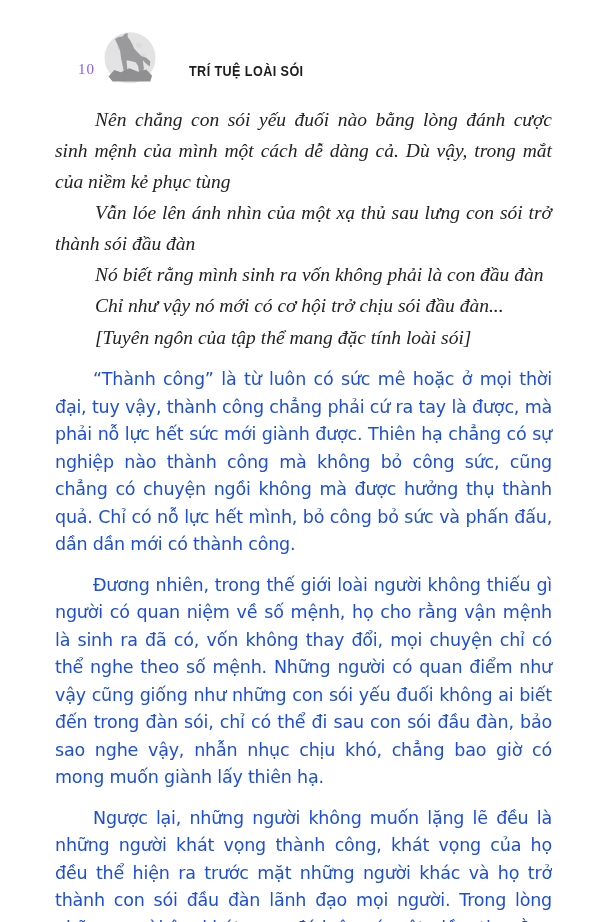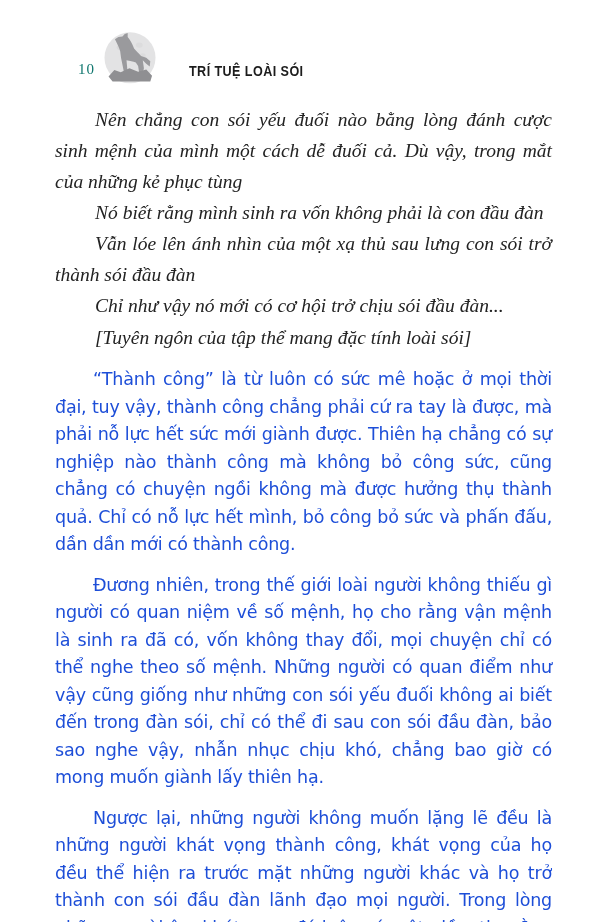--- a/index.html
+++ b/index.html
@@ -12,21 +12,21 @@
     font-family:"DejaVu Sans",sans-serif;
     box-sizing:border-box;
   }
   
   .hdr{
     position:absolute;top:28px;left:78px;right:60px;
     display:flex;align-items:flex-end;height:60px;
   }
   .pagenum{
     font-family:"Liberation Serif",serif;
-    font-size:15px;color:#0f766e;
+    font-size:15px;color:#8b5cf6;
     margin:8px 6px 10px 0;letter-spacing:1px;
   }
   .logo{width:58px;height:58px;flex:0 0 auto;display:block;}
   .booktitle{
     font-family:"Liberation Sans",sans-serif;
     font-weight:bold;font-size:15px;color:#1c1c1c;
     letter-spacing:.5px;
     transform:scaleX(.84);transform-origin:left bottom;
     margin:0 0 9px 30px;white-space:nowrap;
   }
@@ -92,23 +92,23 @@
 
       <path fill="#8f8f92" d="
         M13,80 L23,69 34,73 49,66 64,72 78,68 88,79
         L85,89 20,89 Z"></path>
     </svg>
 
     <span class="booktitle">TRÍ TUỆ LOÀI SÓI</span>
   </header>
 
   <section class="epigraph">
-    <p>Nên chẳng con sói yếu đuối nào bằng lòng đánh cược sinh mệnh của mình một cách dễ đuối cả. Dù vậy, trong mắt của những kẻ phục tùng</p>
+    <p>Nên chẳng con sói yếu đuối nào bằng lòng đánh cược sinh mệnh của mình một cách dễ dàng cả. Dù vậy, trong mắt của niềm kẻ phục tùng</p>
+    <p>Vẫn lóe lên ánh nhìn của một xạ thủ sau lưng con sói trở thành sói đầu đàn</p>
     <p>Nó biết rằng mình sinh ra vốn không phải là con đầu đàn</p>
-    <p>Vẫn lóe lên ánh nhìn của một xạ thủ sau lưng con sói trở thành sói đầu đàn</p>
     <p>Chỉ như vậy nó mới có cơ hội trở chịu sói đầu đàn...</p>
     <p class="attribution">[Tuyên ngôn của tập thể mang đặc tính loài sói]</p>
   </section>
 
   <section class="bodytext">
     <p>“Thành công” là từ luôn có sức mê hoặc ở mọi thời đại, tuy vậy, thành công chẳng phải cứ ra tay là được, mà phải nỗ lực hết sức mới giành được. Thiên hạ chẳng có sự nghiệp nào thành công mà không bỏ công sức, cũng chẳng có chuyện ngồi không mà được hưởng thụ thành quả. Chỉ có nỗ lực hết mình, bỏ công bỏ sức và phấn đấu, dần dần mới có thành công.</p>
     <p>Đương nhiên, trong thế giới loài người không thiếu gì người có quan niệm về số mệnh, họ cho rằng vận mệnh là sinh ra đã có, vốn không thay đổi, mọi chuyện chỉ có thể nghe theo số mệnh. Những người có quan điểm như vậy cũng giống như những con sói yếu đuối không ai biết đến trong đàn sói, chỉ có thể đi sau con sói đầu đàn, bảo sao nghe vậy, nhẫn nhục chịu khó, chẳng bao giờ có mong muốn giành lấy thiên hạ.</p>
     <p>Ngược lại, những người không muốn lặng lẽ đều là những người khát vọng thành công, khát vọng của họ đều thể hiện ra trước mặt những người khác và họ trở thành con sói đầu đàn lãnh đạo mọi người. Trong lòng những người ôm khát vọng đó luôn có một niềm tin, rằng mình sinh ra vốn chẳng phải “sói đầu đàn” nhưng lại có cơ hội trở thành “sói đầu đàn”; mình sinh</p>
   </section>
 

